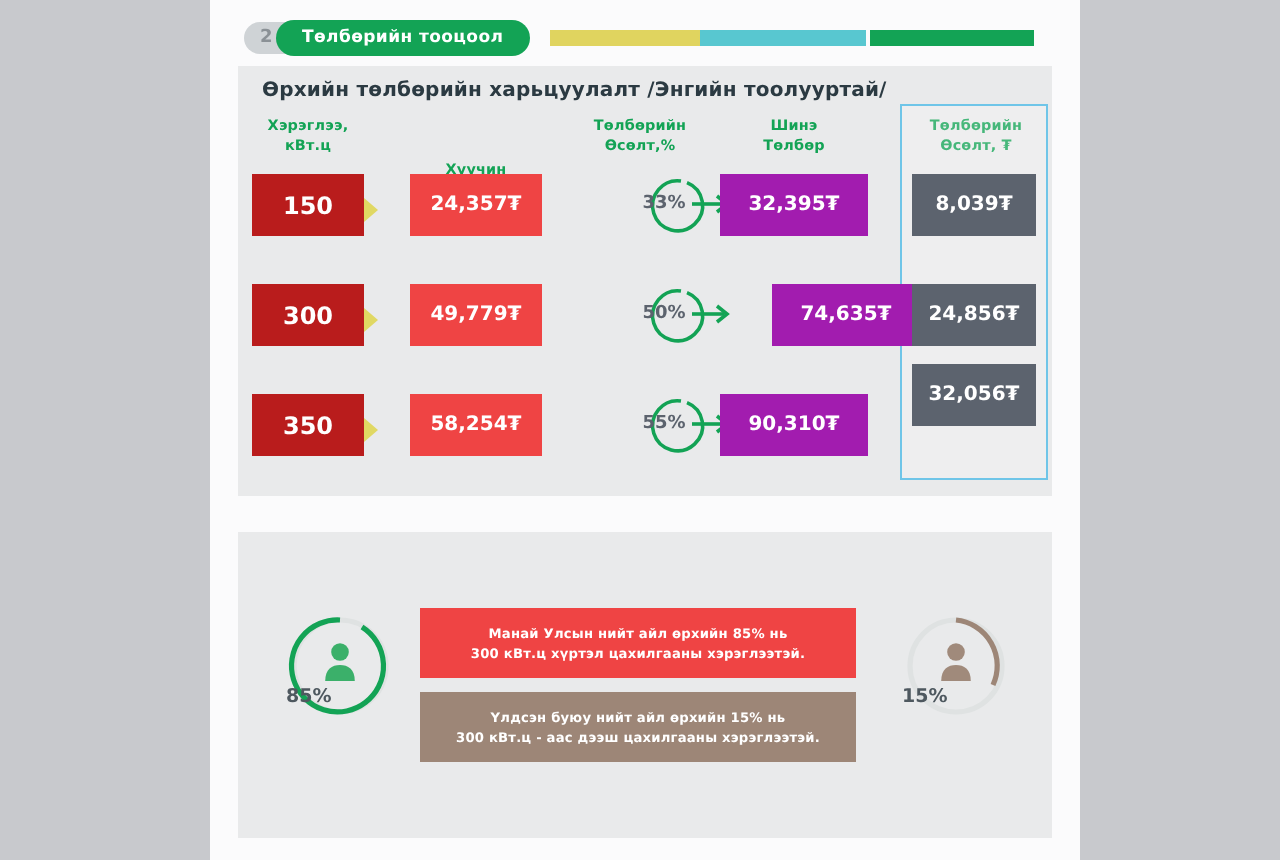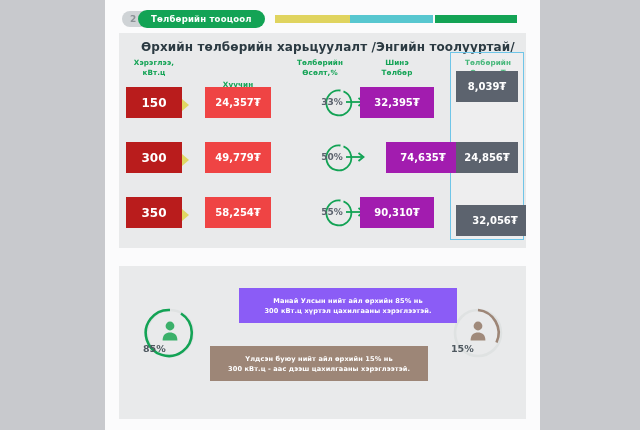--- a/index.html
+++ b/index.html
@@ -81,23 +81,23 @@
     left: 14px;
     width: 407px;
     background: #e9eaeb;
   }
   #panel-top { top: 33px; height: 215px; }
   #panel-bottom { top: 266px; height: 153px; }
 
   
   .table-title {
     position: absolute;
-    left: 36px;
+    left: 26px;
     top: 40px;
-    font-size: 12px;
+    font-size: 10px;
     font-weight: bold;
     color: #2b3a42;
     letter-spacing: .1px;
   }
 
   .col-head {
     position: absolute;
     top: 58px;
     font-size: 7.2px;
     font-weight: bold;
@@ -219,21 +219,21 @@
     flex-direction: column;
     align-items: center;
     justify-content: center;
     color: #ffffff;
     font-size: 6.6px;
     font-weight: bold;
     line-height: 10px;
     text-align: center;
     letter-spacing: .1px;
   }
-  #callout-green { top: 288px; background: #8b5cf6; margin-left: 29px; }
+  #callout-green { top: 304px; background: #ef4444; }
   #callout-brown { top: 346px; background: #9d8677; }
   .callout span { display: block; }
 </style>
 </head>
 <body>
 
 <div id="slide">
 
   <div id="header">
     <div class="step-badge">2</div>
@@ -270,21 +270,21 @@
   <div class="cell old" style="top:87px;">24,357₮</div>
   <div class="pct-wrap" style="top:85px;">
     <svg width="62" height="36" viewBox="0 0 62 36">
       <path d="M 24.5 5.5 A 12.5 12.5 0 1 0 27.5 6.3" fill="none" stroke="#13a355" stroke-width="1.8"></path>
       <path d="M 30 17 L 46 17" stroke="#13a355" stroke-width="1.8" fill="none"></path>
       <path d="M 42.5 13 L 47.5 17 L 42.5 21" fill="none" stroke="#13a355" stroke-width="1.8"></path>
     </svg>
     <div class="pct-label">33%</div>
   </div>
   <div class="cell newpay" style="top:87px;">32,395₮</div>
-  <div class="cell diff" style="top:71px;">8,039₮</div>
+  <div class="cell diff" style="top:87px;">8,039₮</div>
 
   <div class="cell usage" style="top:142px;">300</div>
   <div class="usage-notch" style="top:154px;"></div>
   <div class="cell old" style="top:142px;">49,779₮</div>
   <div class="pct-wrap" style="top:140px;">
     <svg width="62" height="36" viewBox="0 0 62 36">
       <path d="M 24.5 5.5 A 12.5 12.5 0 1 0 27.5 6.3" fill="none" stroke="#13a355" stroke-width="1.8"></path>
       <path d="M 30 17 L 46 17" stroke="#13a355" stroke-width="1.8" fill="none"></path>
       <path d="M 42.5 13 L 47.5 17 L 42.5 21" fill="none" stroke="#13a355" stroke-width="1.8"></path>
     </svg>
@@ -298,21 +298,21 @@
   <div class="cell old" style="top:197px;text-align:center;">58,254₮</div>
   <div class="pct-wrap" style="top:195px;">
     <svg width="62" height="36" viewBox="0 0 62 36">
       <path d="M 24.5 5.5 A 12.5 12.5 0 1 0 27.5 6.3" fill="none" stroke="#13a355" stroke-width="1.8"></path>
       <path d="M 30 17 L 46 17" stroke="#13a355" stroke-width="1.8" fill="none"></path>
       <path d="M 42.5 13 L 47.5 17 L 42.5 21" fill="none" stroke="#13a355" stroke-width="1.8"></path>
     </svg>
     <div class="pct-label">55%</div>
   </div>
   <div class="cell newpay" style="top:197px;">90,310₮</div>
-  <div class="cell diff" style="top:205px;padding-left:8px;">32,056₮</div>
+  <div class="cell diff" style="top:182px;">32,056₮</div>
 
   <div class="panel" id="panel-bottom"></div>
 
   <div class="donut" id="donut-left">
     <svg width="54" height="54" viewBox="0 0 54 54">
       <circle cx="27" cy="27" r="23" fill="none" stroke="#dfe2e2" stroke-width="2.6"></circle>
       <path d="M 27 4 A 23 23 0 1 0 38 7.5" fill="none" stroke="#13a355" stroke-width="2.6"></path>
       <circle cx="27" cy="20" r="4.4" fill="#3bb06a"></circle>
       <path d="M 19.6 34.5 C 19.6 28.6 23 26.5 27 26.5 C 31 26.5 34.4 28.6 34.4 34.5 Z" fill="#3bb06a"></path>
     </svg>

